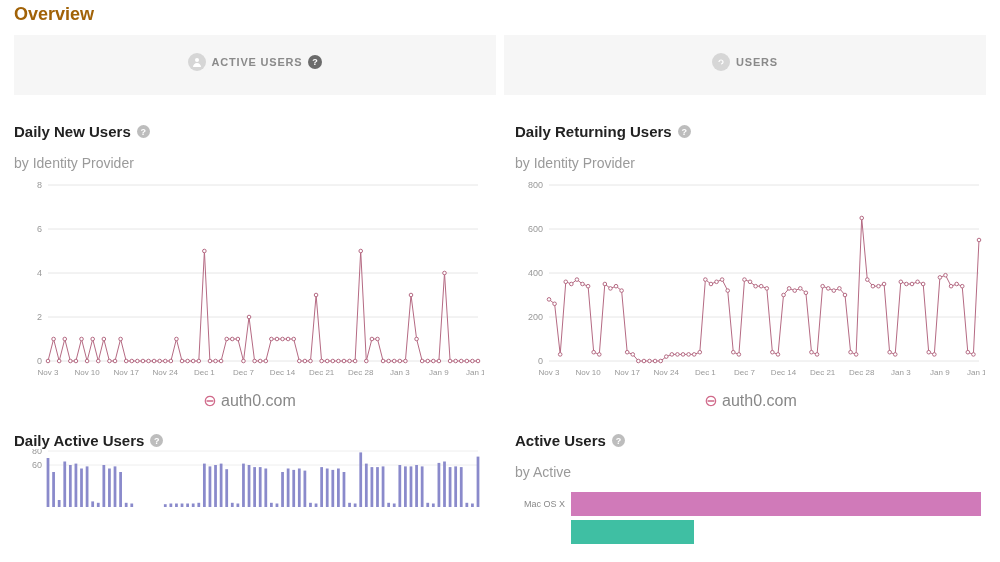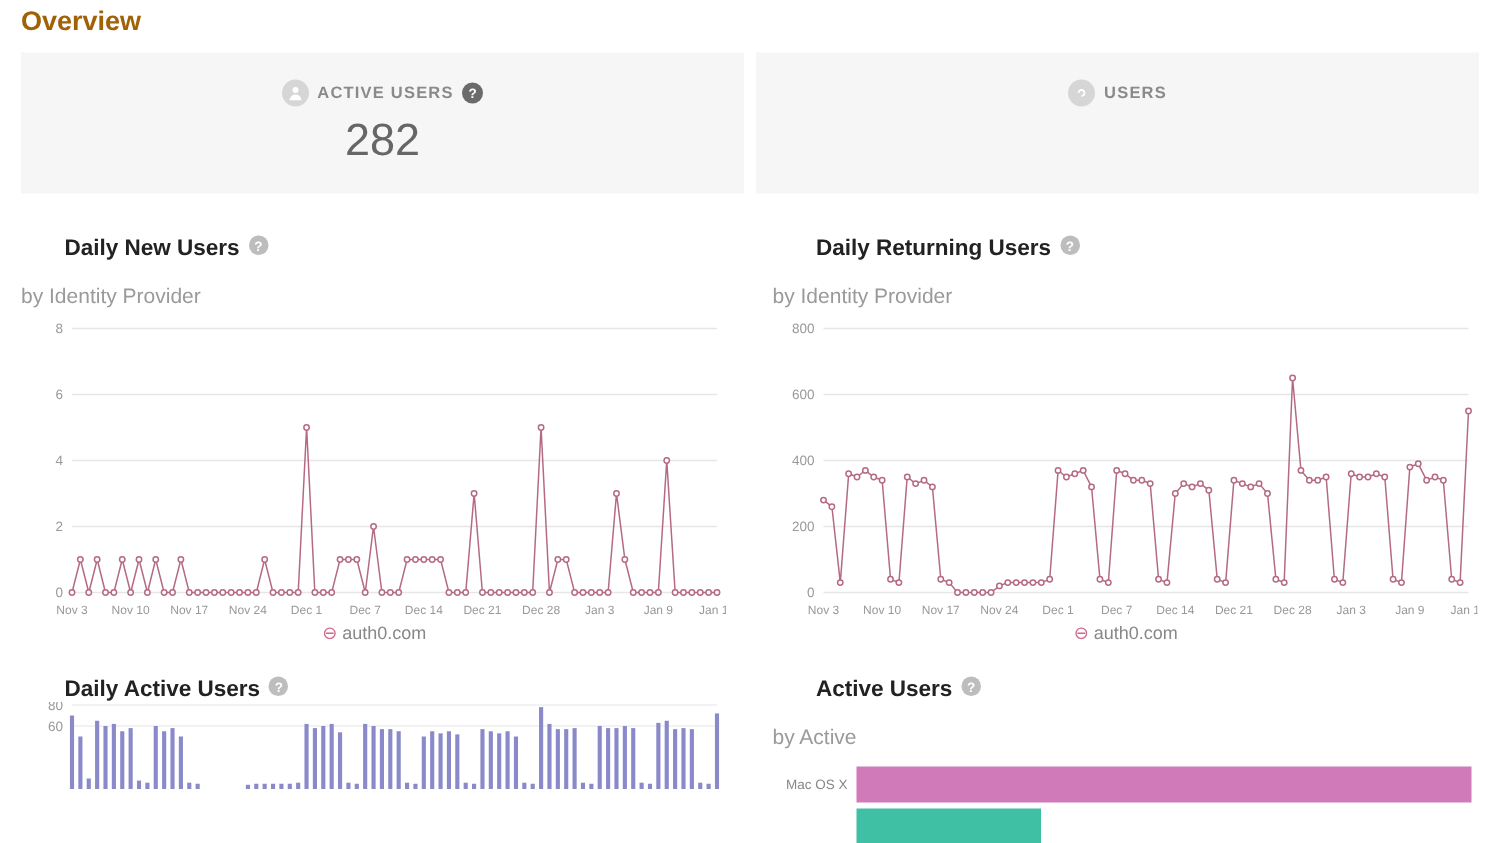--- a/index.html
+++ b/index.html
@@ -41,51 +41,50 @@
     font-size: 10px; color: #fff;
   }
   .help-icon {
     width: 14px; height: 14px; border-radius: 50%;
     background: #6b6b6b; color: #fff; font-size: 9px; font-weight: 700;
     display: inline-flex; align-items: center; justify-content: center;
   }
   .stat-value { font-size: 30px; color: #666; font-weight: 400; }
   .chart-row { display: flex; gap: 30px; }
   .chart-col { flex: 1; min-width: 0; }
-  .chart-title-line { display: flex; gap: 6px; margin-left: 29px; }
+  .chart-title-line { display: flex; align-items: center; gap: 6px; }
   .chart-title { font-size: 15px; font-weight: 700; color: #222; }
   .chart-sub { font-size: 14px; color: #9a9a9a; margin-top: 15px; margin-bottom: 8px; }
   .help-sm {
     width: 13px; height: 13px; border-radius: 50%;
     background: #bdbdbd; color: #fff; font-size: 9px; font-weight: 700;
     display: inline-flex; align-items: center; justify-content: center;
   }
   svg { display: block; }
-  .legend { text-align: center; font-size: 12px; color: #888; margin-top: 2px; }
+  .legend { text-align: center; font-size: 16px; color: #888; margin-top: 12px; }
   .legend .dot { color: #d06a8a; }
   .row2 { margin-top: 22px; }
 </style>
 </head>
 <body>
 
 <h1 class="page-title">Overview</h1>
 
 <div class="stats-bar">
   <div class="stat-card">
     <div class="stat-head">
       <span class="icon">
         <svg width="10" height="10" viewBox="0 0 10 10">
             <circle cx="5" cy="3" r="2" fill="#fff"></circle>
             <path d="M1 10c0-2.2 1.8-4 4-4s4 1.8 4 4" fill="#fff"></path>
           </svg>
       </span>
       <span>ACTIVE USERS</span>
       <span class="help-icon">?</span>
     </div>
-    <div class="stat-value">282</div>
   </div>
   <div class="stat-card">
     <div class="stat-head">
       <span class="icon">
         <svg width="10" height="10" viewBox="0 0 10 10">
             <path d="M3 5a2 2 0 0 1 2-2h0a2 2 0 0 1 2 2 2 2 0 0 1-2 2" fill="none" stroke="#fff" stroke-width="1.2"></path>
           </svg>
       </span>
       <span>USERS</span>
     </div>

